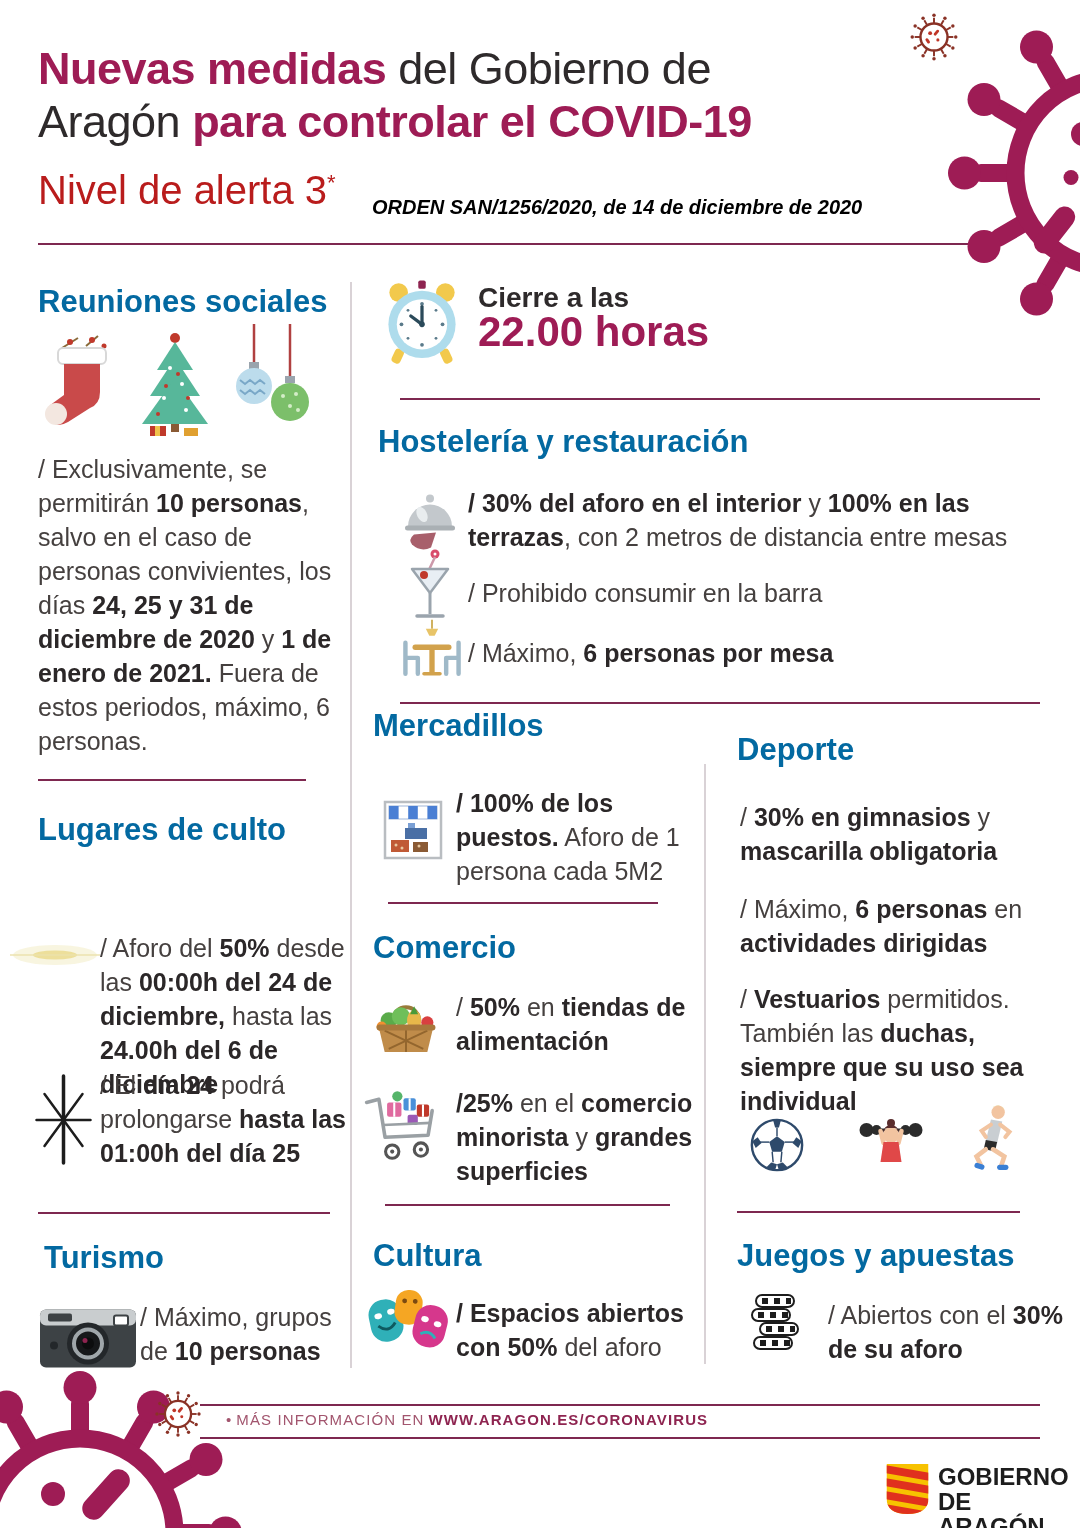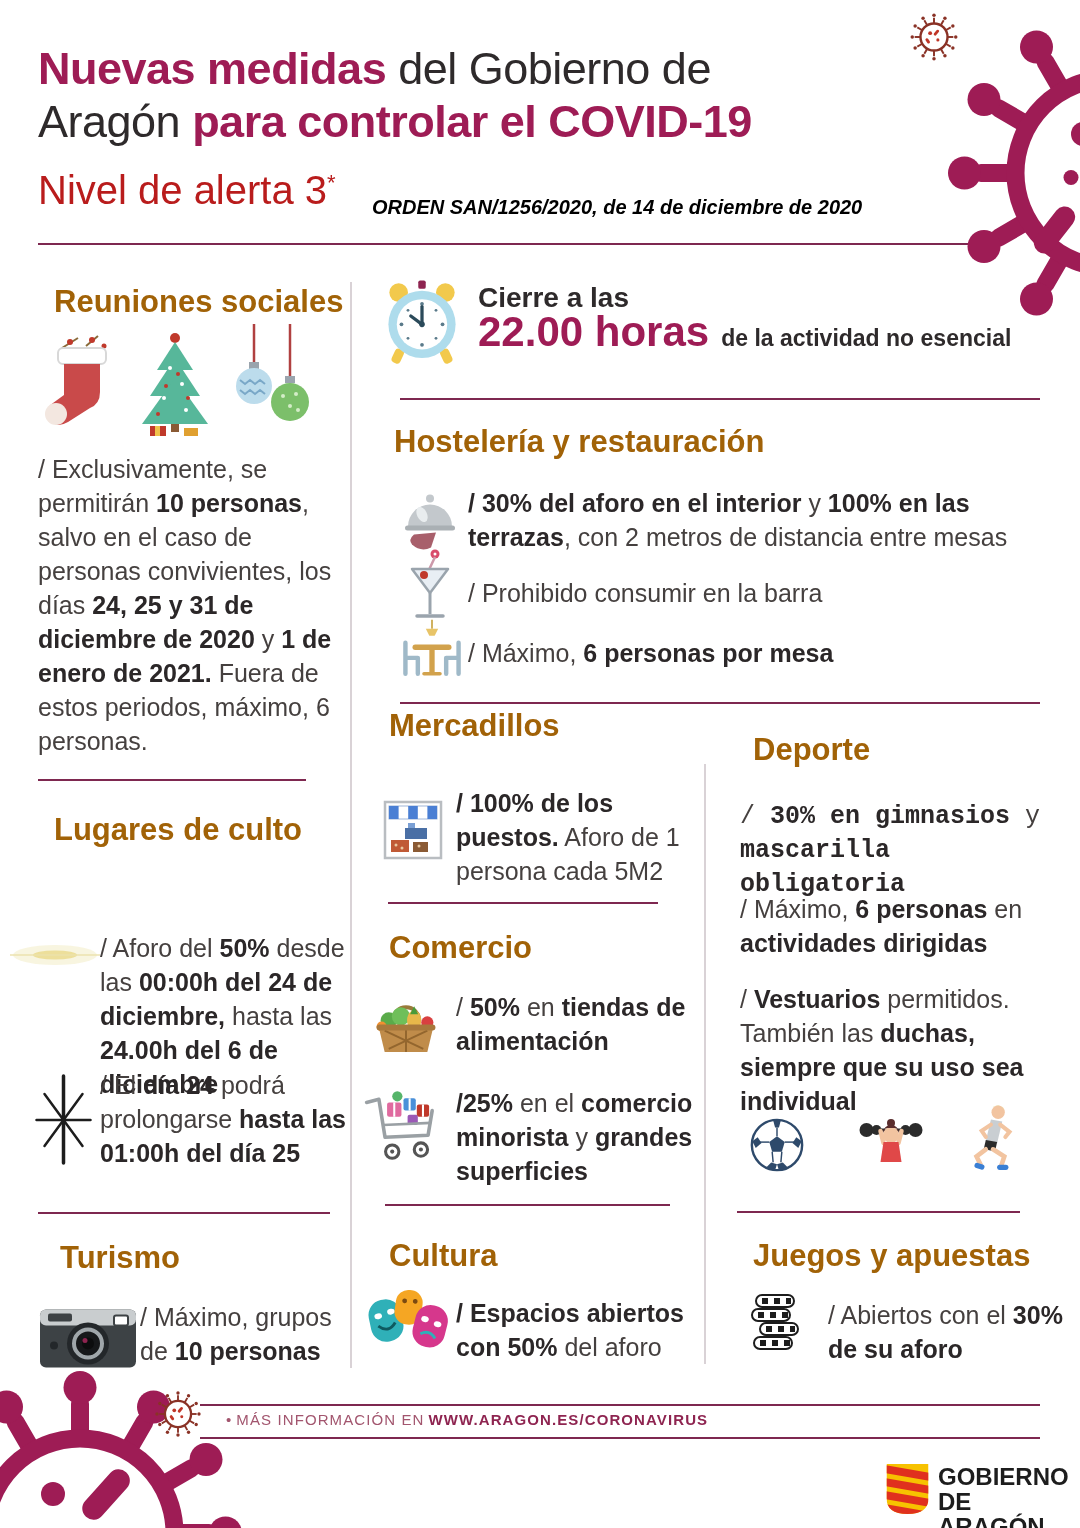--- a/index.html
+++ b/index.html
@@ -4,21 +4,21 @@
 <style>
   html,body{margin:0;padding:0;background:#fff;}
   .page{position:relative;width:1080px;height:1528px;background:#fff;overflow:hidden;
         font-family:"Liberation Sans",sans-serif;color:#3c3839;}
   .abs{position:absolute;}
   .title{font-size:45px;line-height:53px;font-weight:500;color:#2e2a2b;letter-spacing:-0.5px;}
   .title .acc{color:#9e1c55;font-weight:800;}
   .alert{font-size:40px;color:#b91c1c;font-weight:400;}
   .alert sup{font-size:22px;}
   .order{font-size:20px;font-style:italic;font-weight:700;color:#000000;}
-  .sec-title{font-size:31px;font-weight:800;color:#a16207;margin-left:16px;}
+  .sec-title{font-size:31px;font-weight:800;color:#0369a1;}
   .body-text{font-size:25px;line-height:34px;color:#45403f;}
   .body-text .bb{font-weight:800;color:#2b2728;}
   .rule{background:#7e2850;height:2px;}
   .vrule{background:#d9d2d6;width:2px;}
   .closure-prefix{font-size:28px;font-weight:800;color:#2e2a2b;}
   .closure-line{display:flex;align-items:baseline;gap:12px;white-space:nowrap;}
   .closure-time{font-size:42px;font-weight:800;color:#9e1c55;}
   .closure-suffix{font-size:23px;font-weight:800;color:#2e2a2b;}
   .footer-info{font-size:15px;letter-spacing:1.1px;color:#a2556e;white-space:nowrap;}
   .footer-info .lbl{margin:12px 4px;}
@@ -276,21 +276,20 @@
       <g stroke="#2b4a5a" stroke-width="3.5" stroke-linecap="round">
           <line x1="45" y1="50" x2="45" y2="31"></line>
           <line x1="45" y1="50" x2="33" y2="41"></line>
         </g>
       <circle cx="45" cy="50" r="3" fill="#2b4a5a"></circle>
     </svg>
   </span>
   <div class="abs closure-prefix" style="left:478px;top:282px;">Cierre a las</div>
   <div class="abs closure-line" style="left:478px;top:308px;">
     <span class="closure-time">22.00 horas</span>
-    <span class="closure-suffix">de la actividad no esencial</span>
   </div>
   <div class="abs rule" style="left:400px;top:398px;width:640px;"></div>
 
   <div class="abs sec-title" style="left:378px;top:424px;">Hostelería y restauración</div>
 
   <span class="abs" style="left:400px;top:490px;">
     <svg width="60" height="66" viewBox="0 0 60 65">
       <circle cx="30" cy="8" r="4" fill="#c3c8cc"></circle>
       <path d="M8,36 A22,22 0 0 1 52,36 Z" fill="#c3c8cc"></path>
       <ellipse cx="22" cy="24" rx="5" ry="8" fill="#e9edef" transform="rotate(-25 22 24)"></ellipse>
@@ -421,21 +420,21 @@
         <rect x="52" y="20" width="34" height="44" rx="16" fill="#d6378c"></rect>
         <ellipse cx="62" cy="36" rx="4" ry="3" fill="#fff"></ellipse>
           <ellipse cx="76" cy="38" rx="4" ry="3" fill="#fff"></ellipse>
         <path d="M61,52 Q69,45 77,53" stroke="#2fb0b8" stroke-width="3" fill="none"></path>
       </g>
     </svg>
   </span>
   <div class="abs body-text" style="left:456px;top:1296px;width:245px;"><span class="bb">/ </span><span class="bb">Espacios abiertos con 50%</span><span> del aforo</span></div>
 
   <div class="abs sec-title" style="left:737px;top:732px;">Deporte</div>
-  <div class="abs body-text" style="left:740px;top:800px;width:325px;font-family:Liberation Mono, monospace;"><span>/ </span><span class="bb">30% en gimnasios</span><span> y </span><span class="bb">mascarilla obligatoria</span></div>
+  <div class="abs body-text" style="left:740px;top:800px;width:325px;"><span>/ </span><span class="bb">30% en gimnasios</span><span> y </span><span class="bb">mascarilla obligatoria</span></div>
   <div class="abs body-text" style="left:740px;top:892px;width:325px;"><span>/ Máximo, </span><span class="bb">6 personas</span><span> en </span><span class="bb">actividades dirigidas</span></div>
   <div class="abs body-text" style="left:740px;top:982px;width:325px;"><span>/ </span><span class="bb">Vestuarios</span><span> permitidos. También las </span><span class="bb">duchas, siempre que su uso sea individual</span></div>
 
   <span class="abs" style="left:748px;top:1116px;">
     <svg width="58" height="58" viewBox="0 0 60 60">
       <circle cx="30" cy="30" r="26" fill="#fff" stroke="#2e4a6b" stroke-width="2.5"></circle>
       <polygon points="30,21 38,27 35,37 25,37 22,27" fill="#2e4a6b"></polygon>
       <polygon points="26,4.5 34,4.5 32,12 28,12" fill="#2e4a6b"></polygon>
       <polygon points="4.5,26 10,22 14,28 8,33" fill="#2e4a6b"></polygon>
       <polygon points="55.5,26 50,22 46,28 52,33" fill="#2e4a6b"></polygon>

